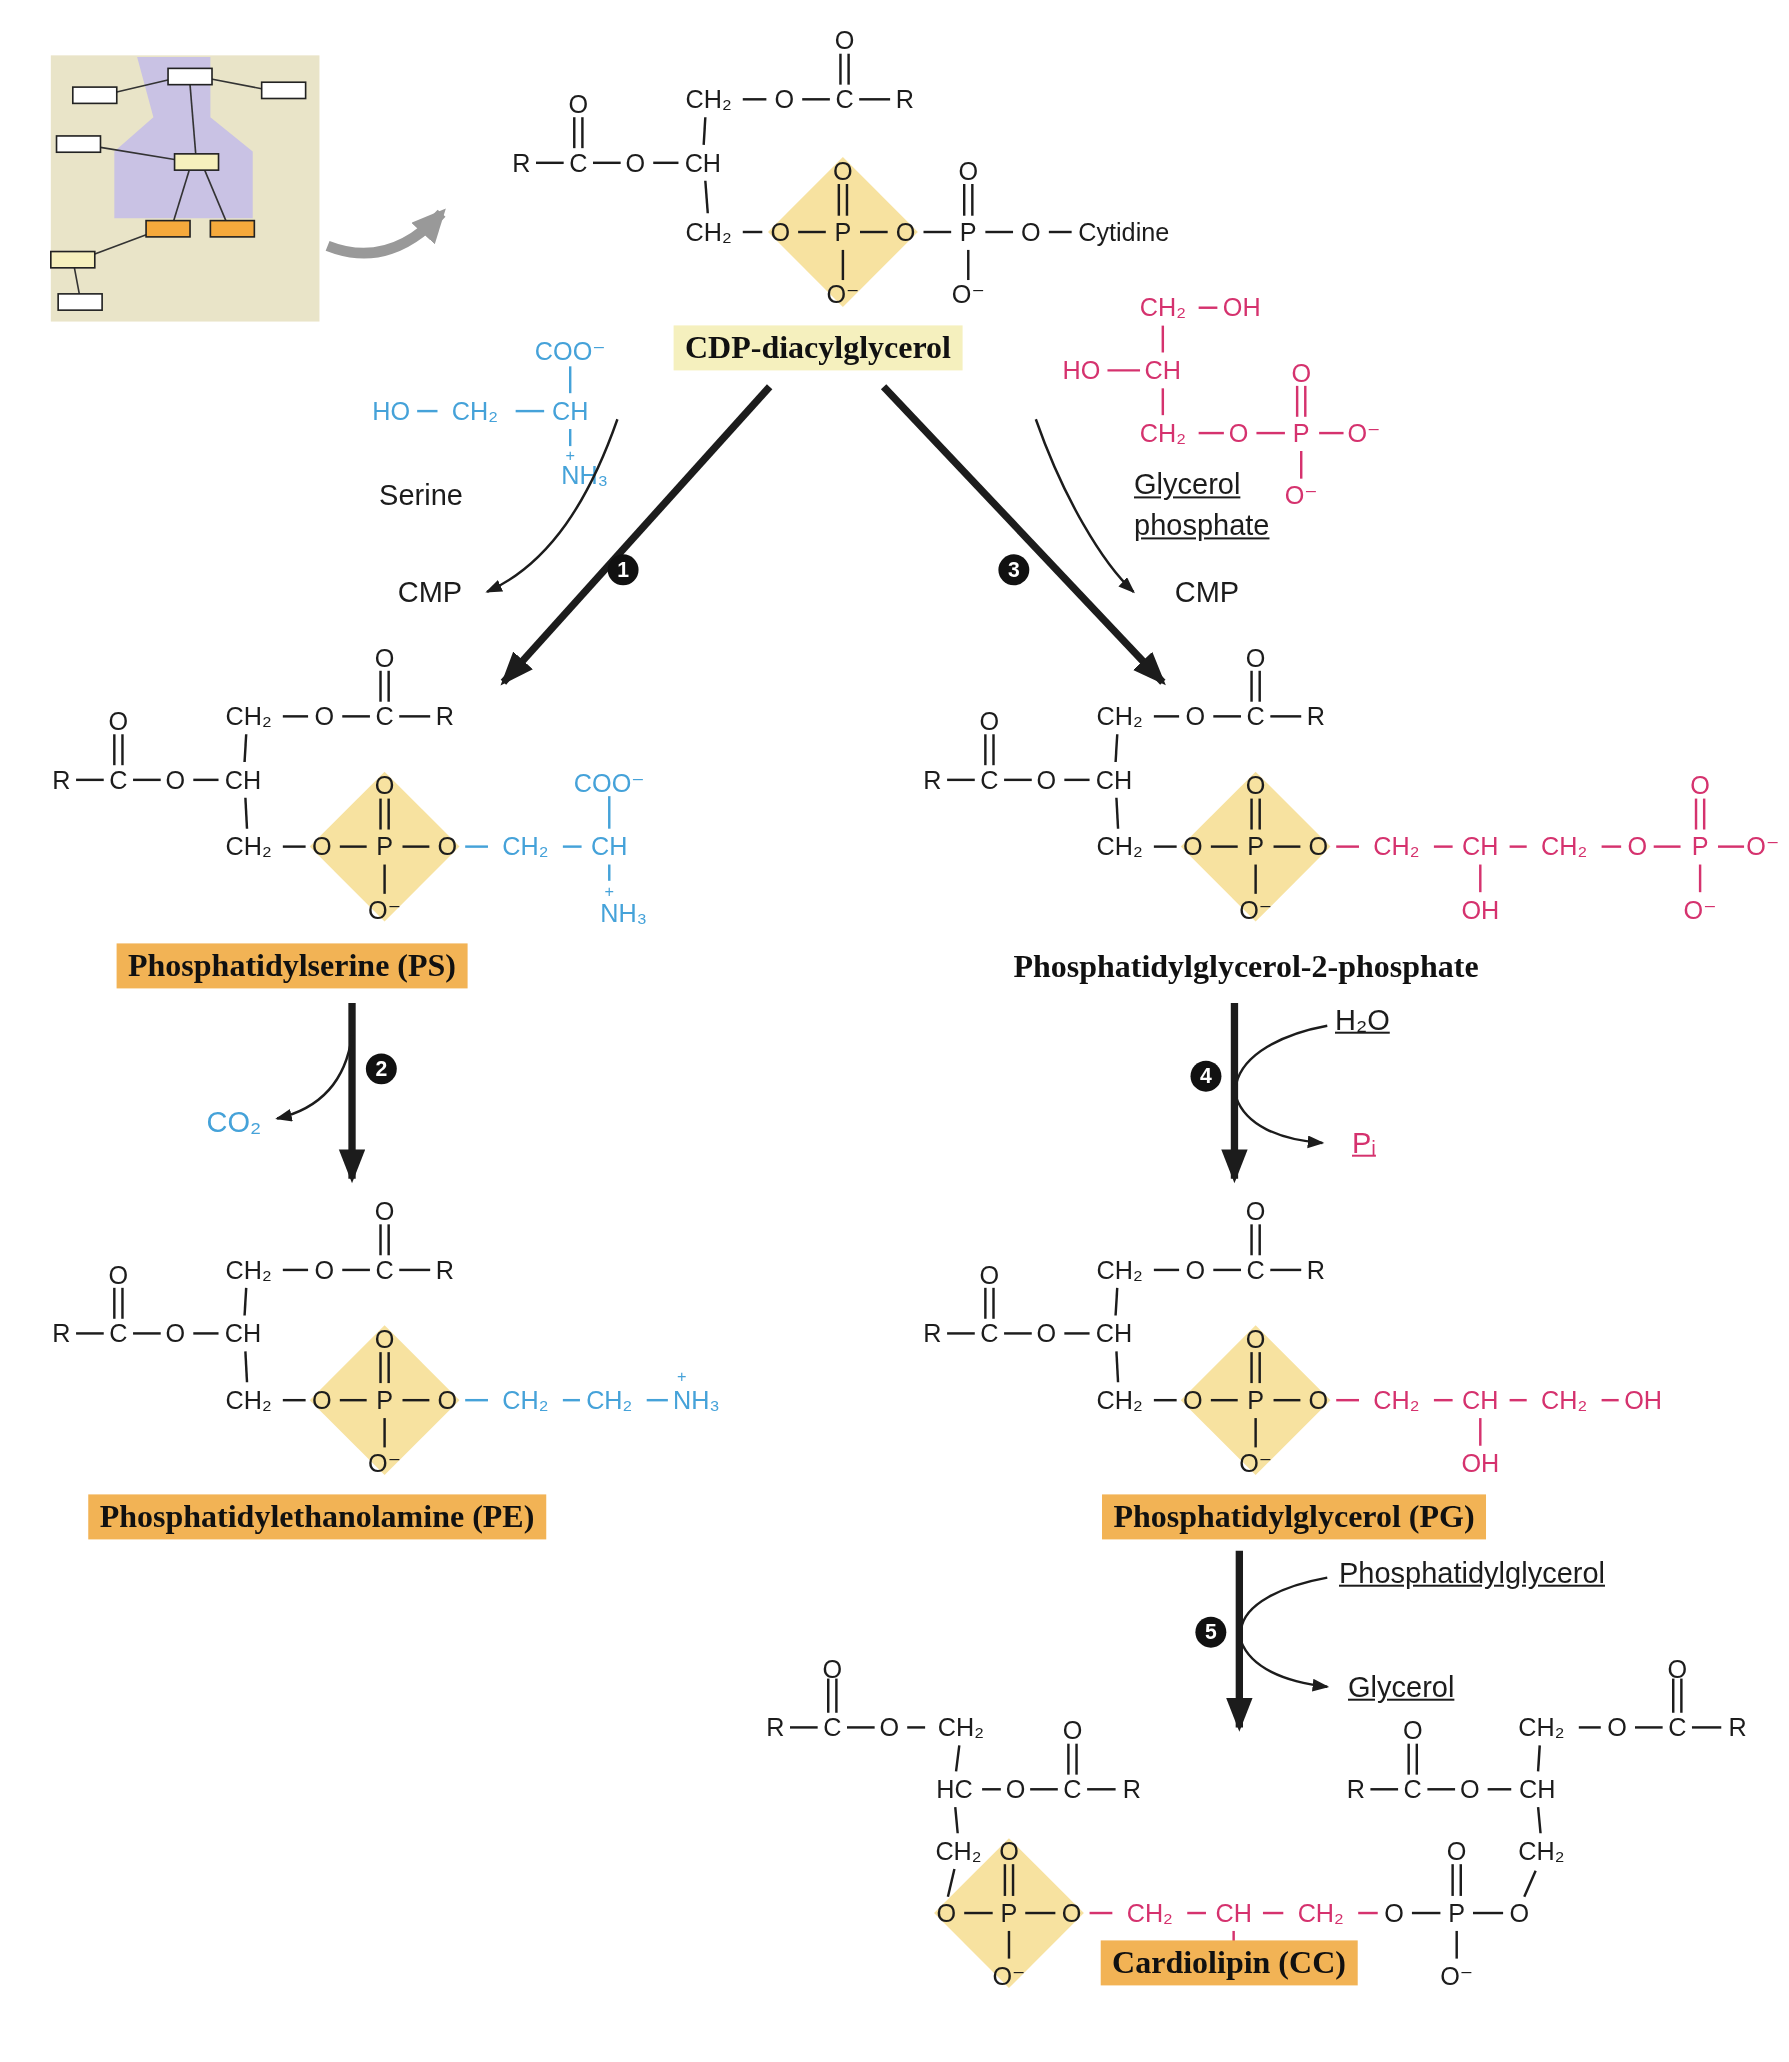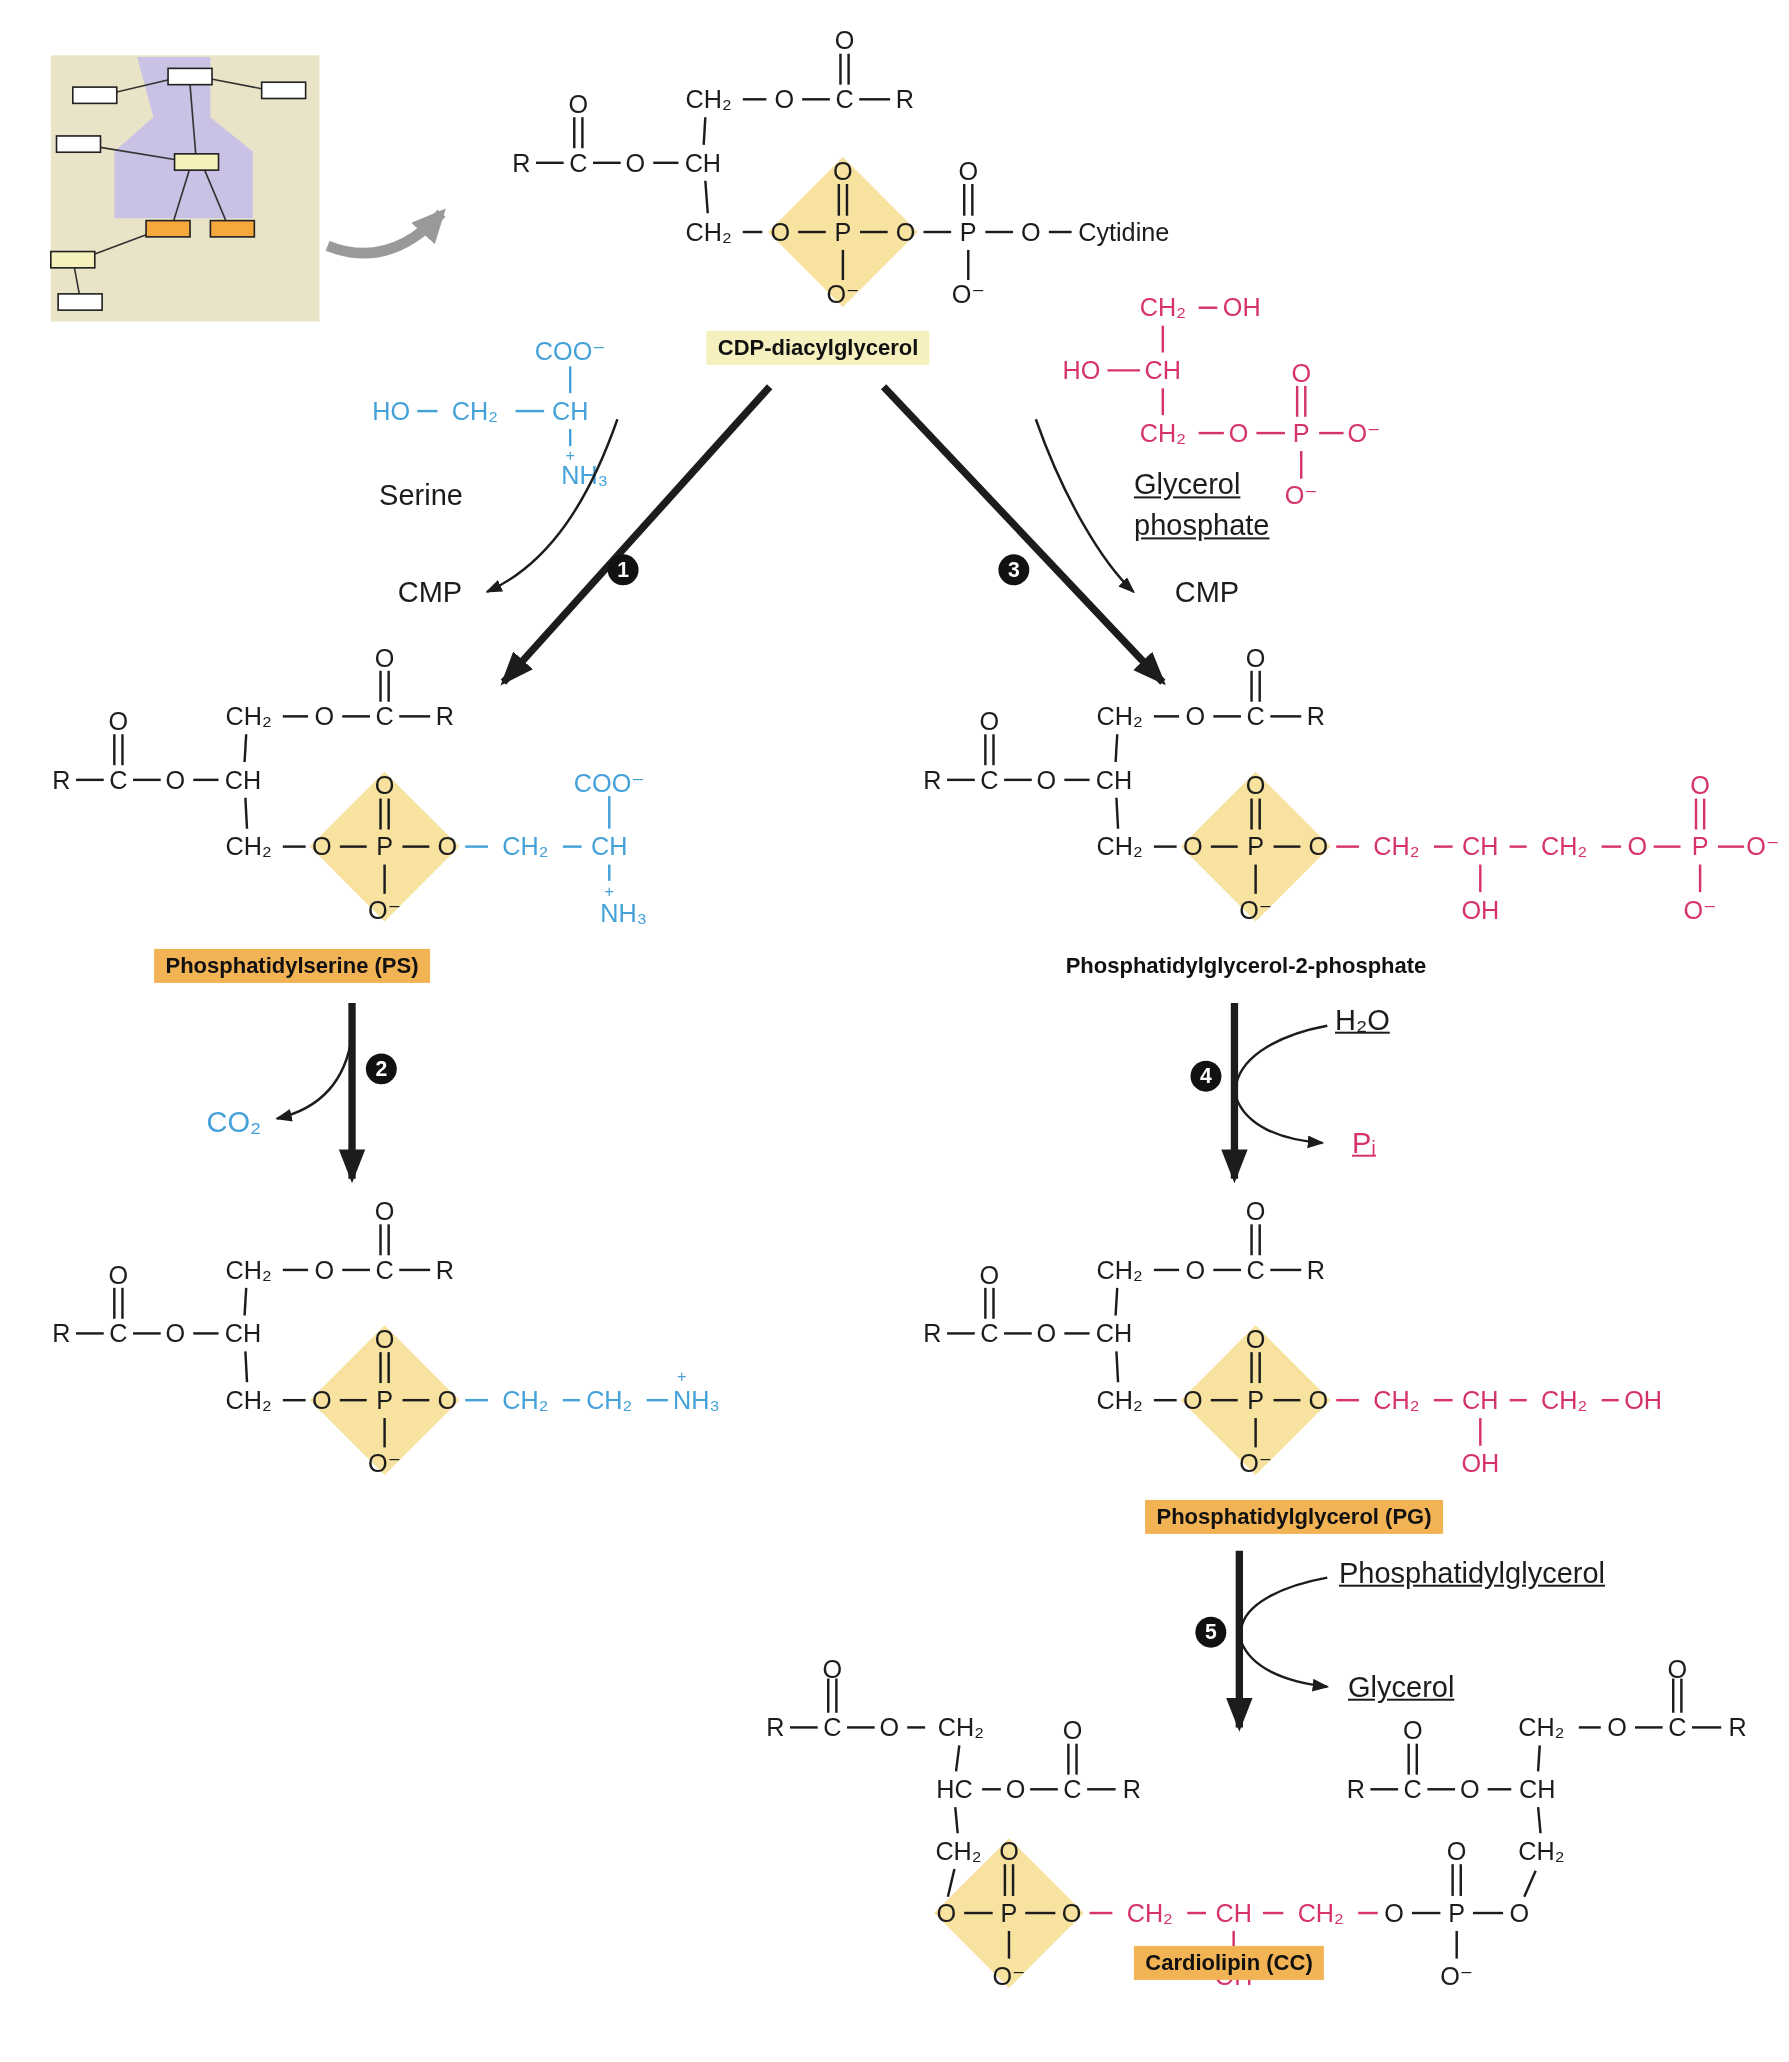--- a/index.html
+++ b/index.html
@@ -1,21 +1,21 @@
 <!DOCTYPE html>
 <html style="--blue: #45a2d9; --pink: #d5326e; --label-orange: #f2b355; --label-yellow: #f5f0be;font-size:13px"><head>
 <meta charset="utf-8">
 <style>
   * { margin:0; padding:0; box-sizing:border-box; }
   body { background:#ffffff; font-family:"Liberation Sans","DejaVu Sans",sans-serif; }
   #canvas { position:relative; width:1790px; height:2062px; background:#fff; overflow:hidden; }
   #diagram { position:absolute; left:0; top:0; }
   #diagram text { font-family:"Liberation Sans","DejaVu Sans",sans-serif; }
-  .mol-label { position:absolute; transform:translate(-50%,-50%); font-weight:bold; font-size:22px;
-               color:#111; padding:4.1px 11.4px; white-space:nowrap; }
+  .mol-label { position:absolute; transform:translate(-50%,-50%); font-weight:bold; font-size:32px;
+               color:#111; padding:4.1px 11.4px; white-space:nowrap;font-family:Liberation Serif, serif; }
   .bg-orange { background:var(--label-orange);margin-left:48px; }
   .bg-yellow { background:var(--label-yellow); }
   .plain { padding:0; }
   .side-label { position:absolute; font-size:29px; color:#1c1c1c; white-space:pre-line; line-height:1.4; }
   .ctr  { transform:translate(-50%,-50%); }
   .vctr { transform:translate(0,-50%);text-decoration:underline; }
   .c-blue { color:var(--blue); }
   .c-pink { color:var(--pink); }
 </style>
 </head>
@@ -414,20 +414,21 @@
       <text x="1245" y="700" fill="#fff" font-size="26" font-weight="bold" text-anchor="middle" dy="9">3</text>
       <circle cx="1481" cy="1322" r="19" fill="#111"></circle>
       <text x="1481" y="1322" fill="#fff" font-size="26" font-weight="bold" text-anchor="middle" dy="9">4</text>
       <circle cx="1487" cy="2005" r="19" fill="#111"></circle>
       <text x="1487" y="2005" fill="#fff" font-size="26" font-weight="bold" text-anchor="middle" dy="9">5</text>
     </svg>
 
   <div class="mol-label bg-yellow" style="left:818px;top:348px">CDP-diacylglycerol</div>
   <div class="mol-label bg-orange" style="left:244px;top:966px">Phosphatidylserine (PS)</div>
   <div class="mol-label plain" style="left:1246px;top:966px">Phosphatidylglycerol-2-phosphate</div>
+  <div class="mol-label bg-orange" style="left:269px;top:1517px">Phosphatidylethanolamine (PE)</div>
   <div class="mol-label bg-orange" style="left:1246px;top:1517px">Phosphatidylglycerol (PG)</div>
   <div class="mol-label bg-orange" style="left:1181px;top:1963px">Cardiolipin (CC)</div>
 
   <div class="side-label ctr" style="left:421px;top:495px">Serine</div>
   <div class="side-label vctr" style="left:1134px;top:505px">Glycerol
 phosphate</div>
   <div class="side-label ctr" style="left:430px;top:592px">CMP</div>
   <div class="side-label ctr" style="left:1207px;top:592px">CMP</div>
   <div class="side-label ctr c-blue" style="left:234px;top:1122px">CO₂</div>
   <div class="side-label vctr" style="left:1335px;top:1020px">H₂O</div>

